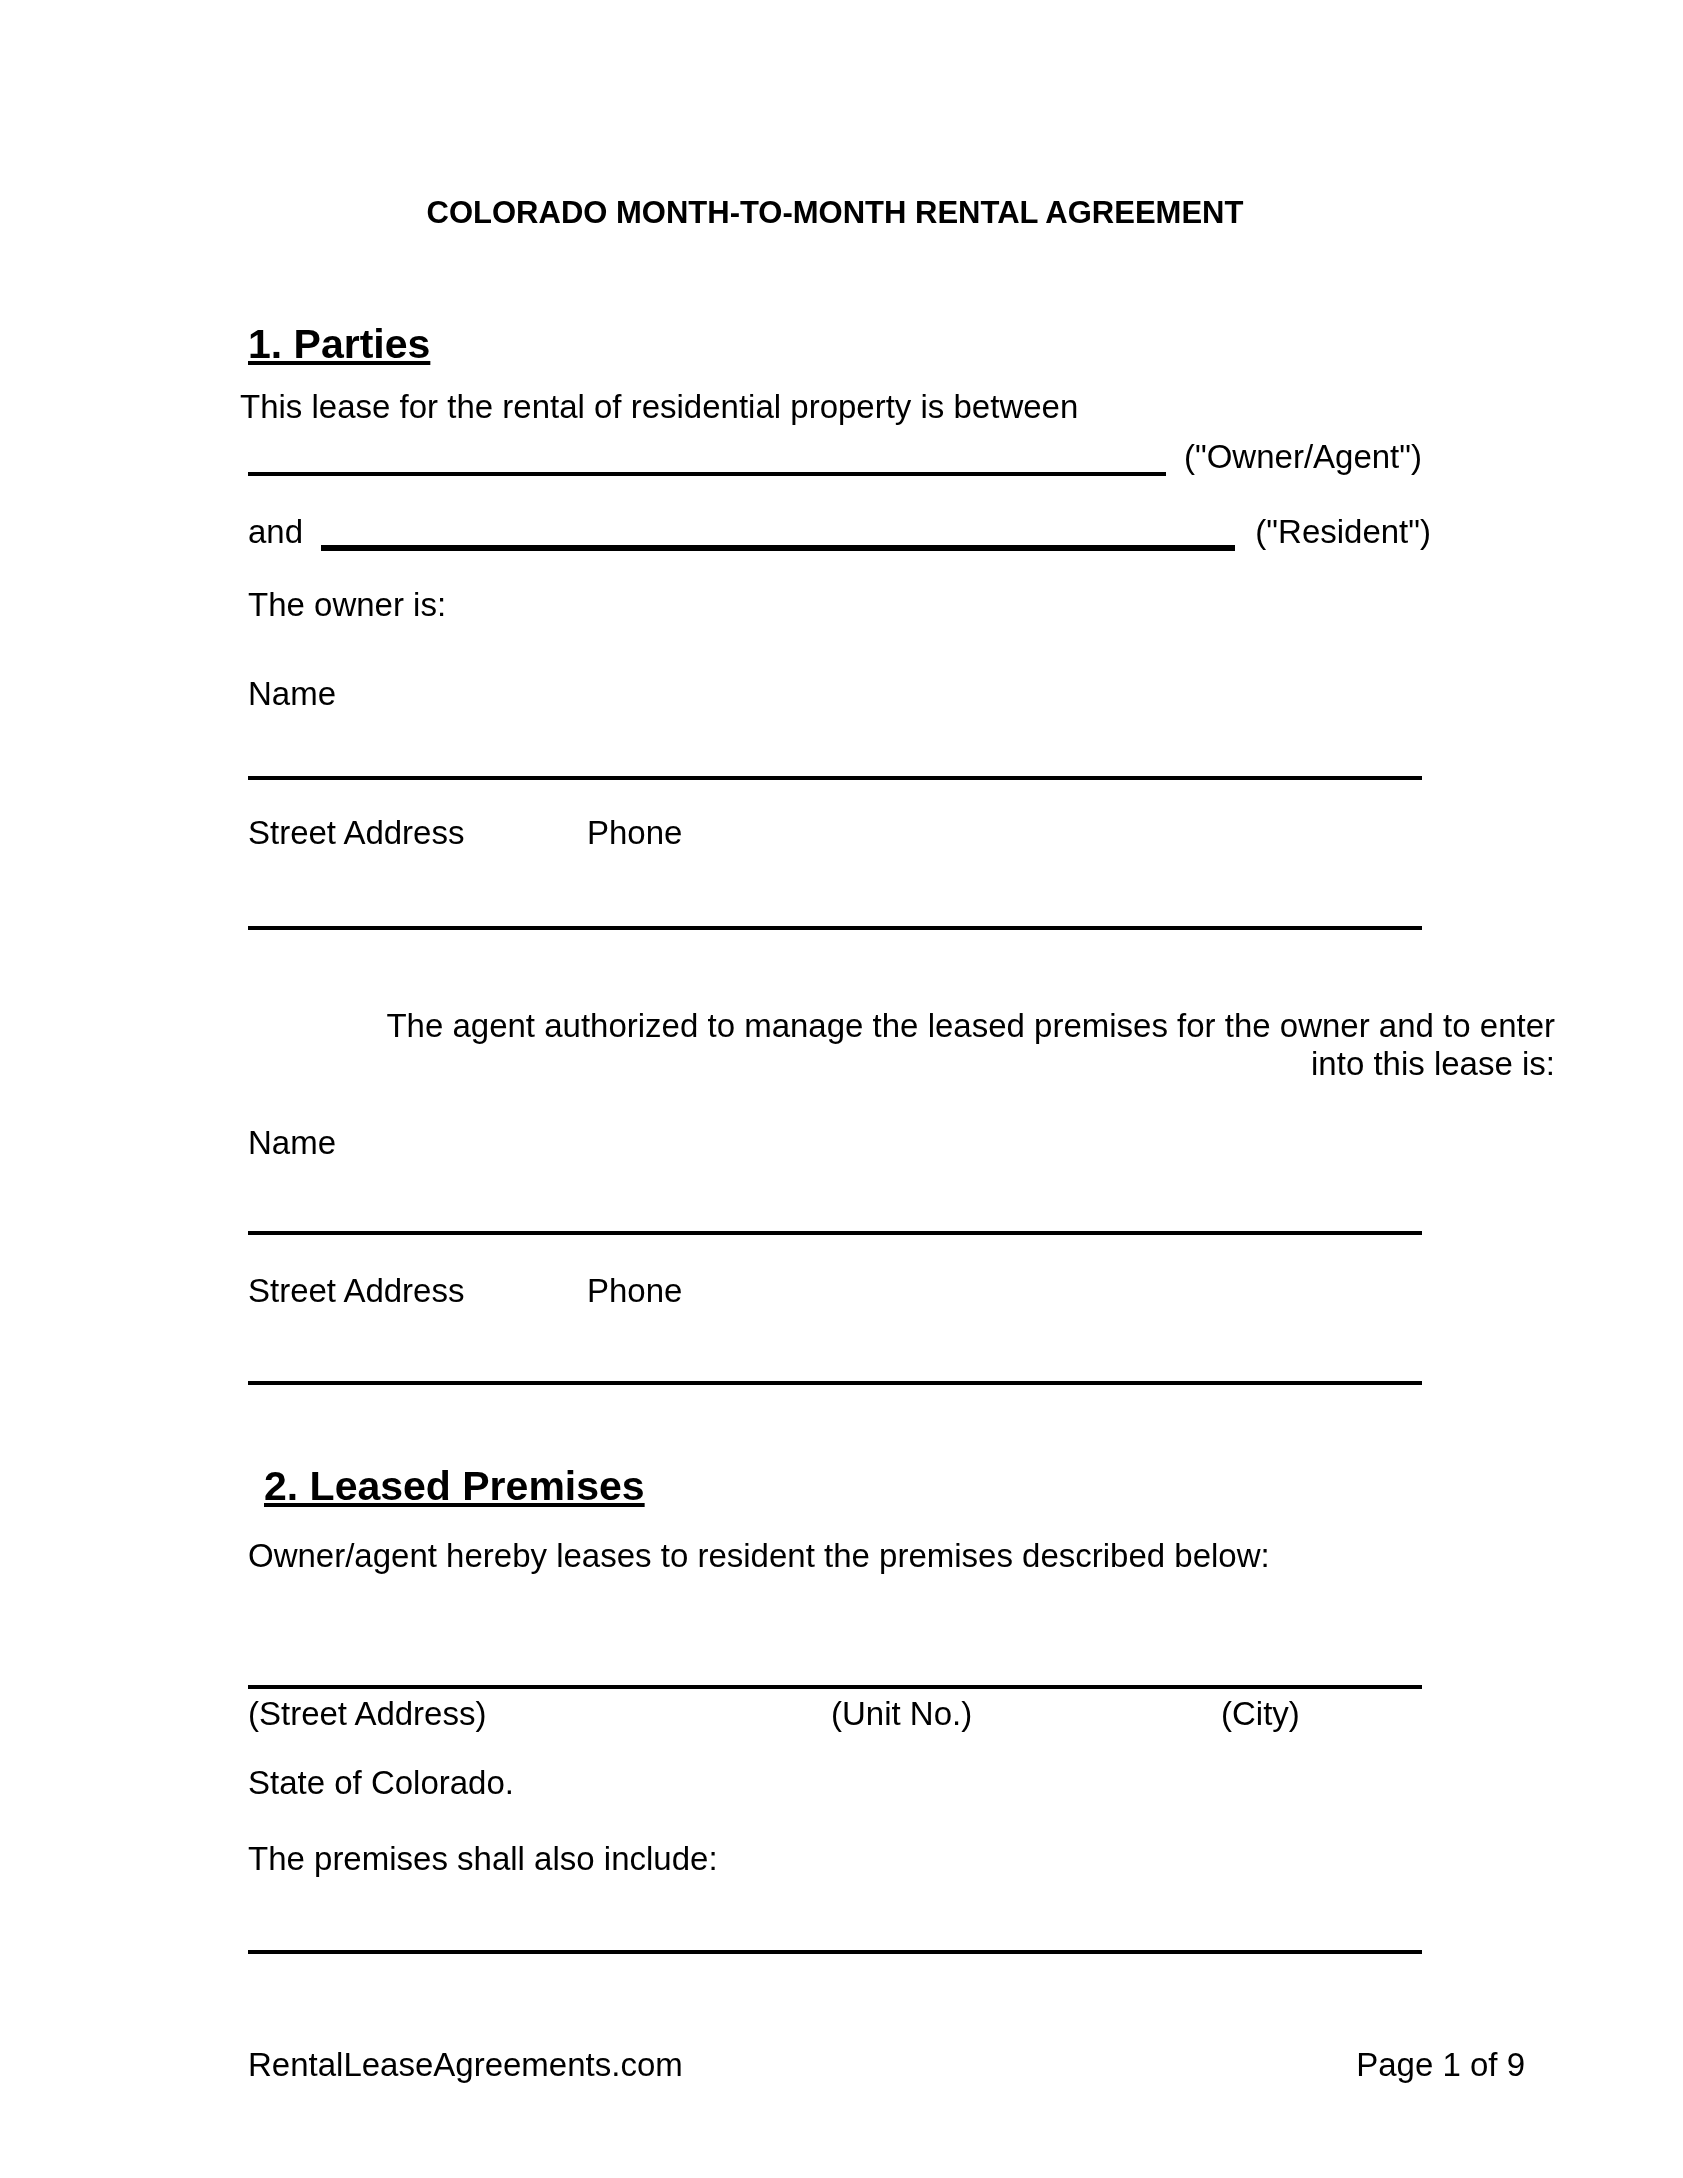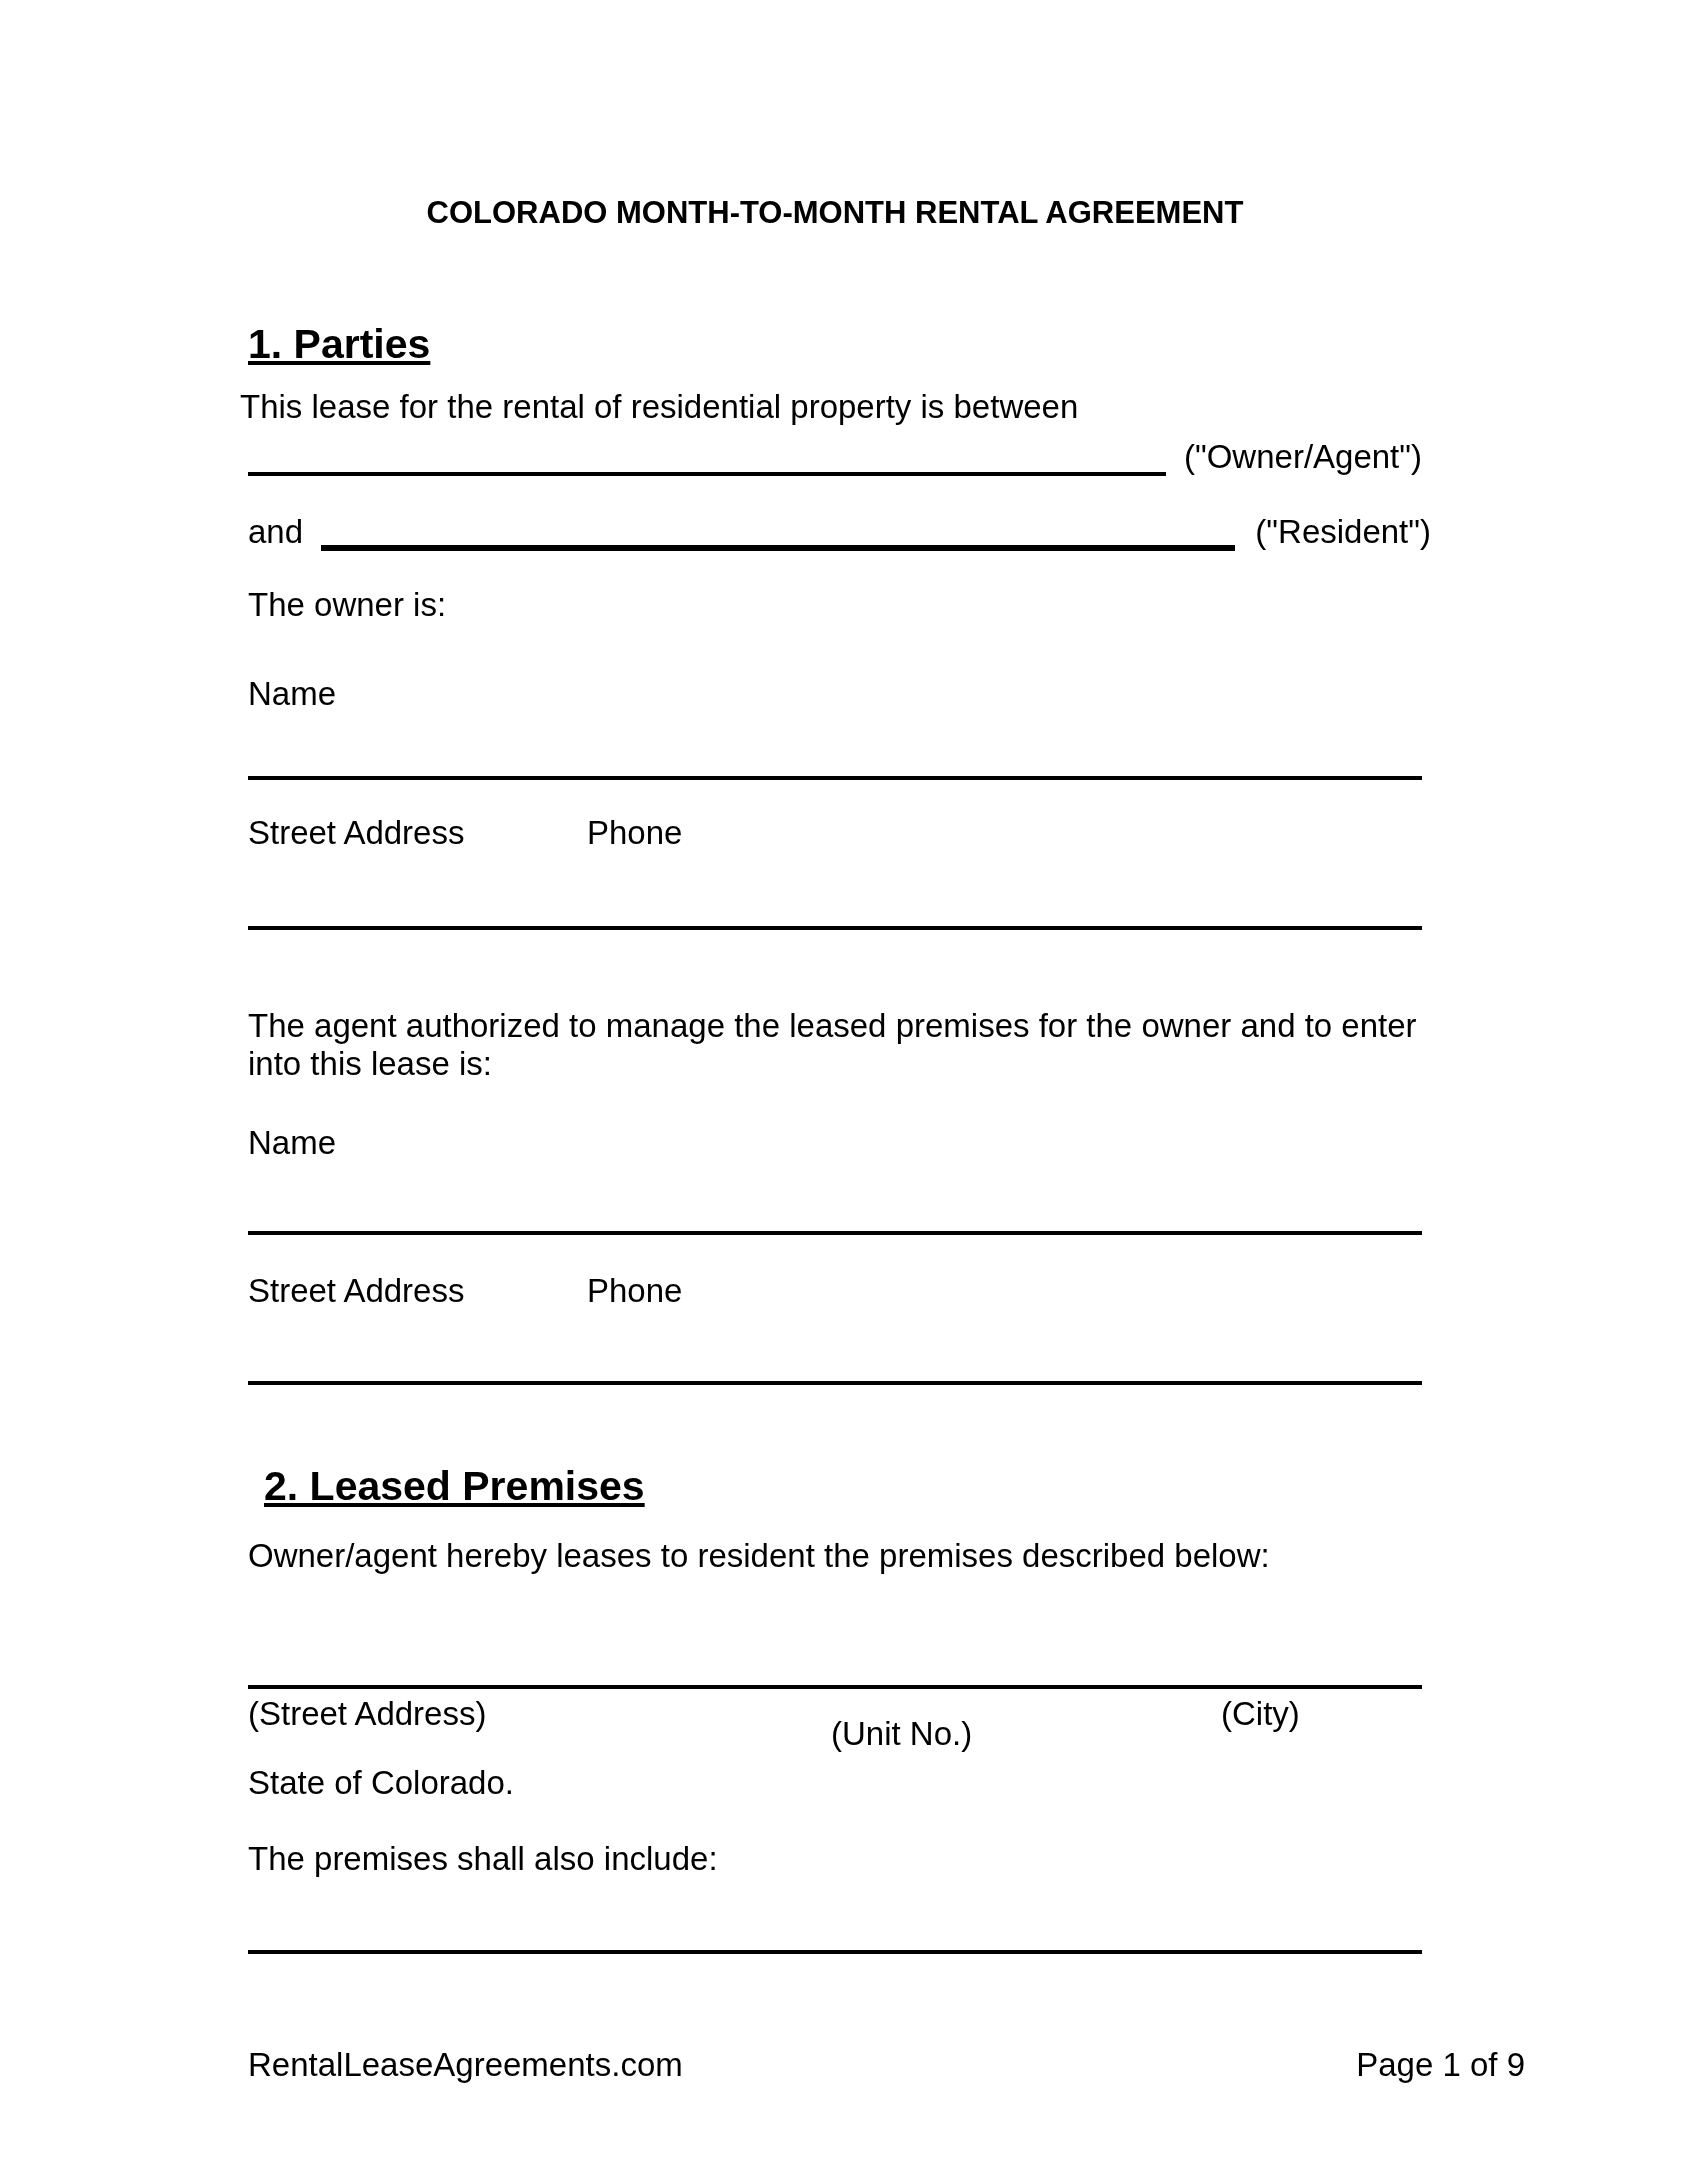--- a/index.html
+++ b/index.html
@@ -15,39 +15,39 @@
   }
   .abs { position: absolute; }
   .title {
     left: 248px; top: 195px; width: 1174px;
     text-align: center;
     font-size: 31px; font-weight: bold;
     white-space: nowrap;
   }
   .heading { font-size: 41px; font-weight: bold; white-space: nowrap; text-decoration: underline; }
   .bodytext { white-space: nowrap; }
-  .para { line-height: 38px; white-space: pre-line; }
+  .para { line-height: 38px; white-space: pre-line; text-align: right; }
   .fillrow {
     display: flex; align-items: flex-end;
     height: 38px;
   }
   .blank {
     border-bottom: 4px solid #000;
     align-self: stretch;
   }
   .blank.thick { border-bottom-width: 6px; }
   .rule {
     height: 4px; background: #000000;
     width: 1174px;
   }
   .labelrow { display: flex; width: 1174px; }
   .labelrow span { white-space: nowrap; }
   .cell-street { width: 339px; flex: none; }
   .cell-pstreet { width: 543px; flex: none; }
-  .cell-punit { width: 350px; flex: none; margin-top: 20px; }
+  .cell-punit { width: 350px; flex: none; }
   .footer {
     left: 248px; top: 2046px; width: 1277px;
     display: flex; justify-content: space-between;
   }
   .footer span { white-space: nowrap; text-align: center; }
   .nowrap { white-space: nowrap; }
 </style>
 </head>
 <body>
 

